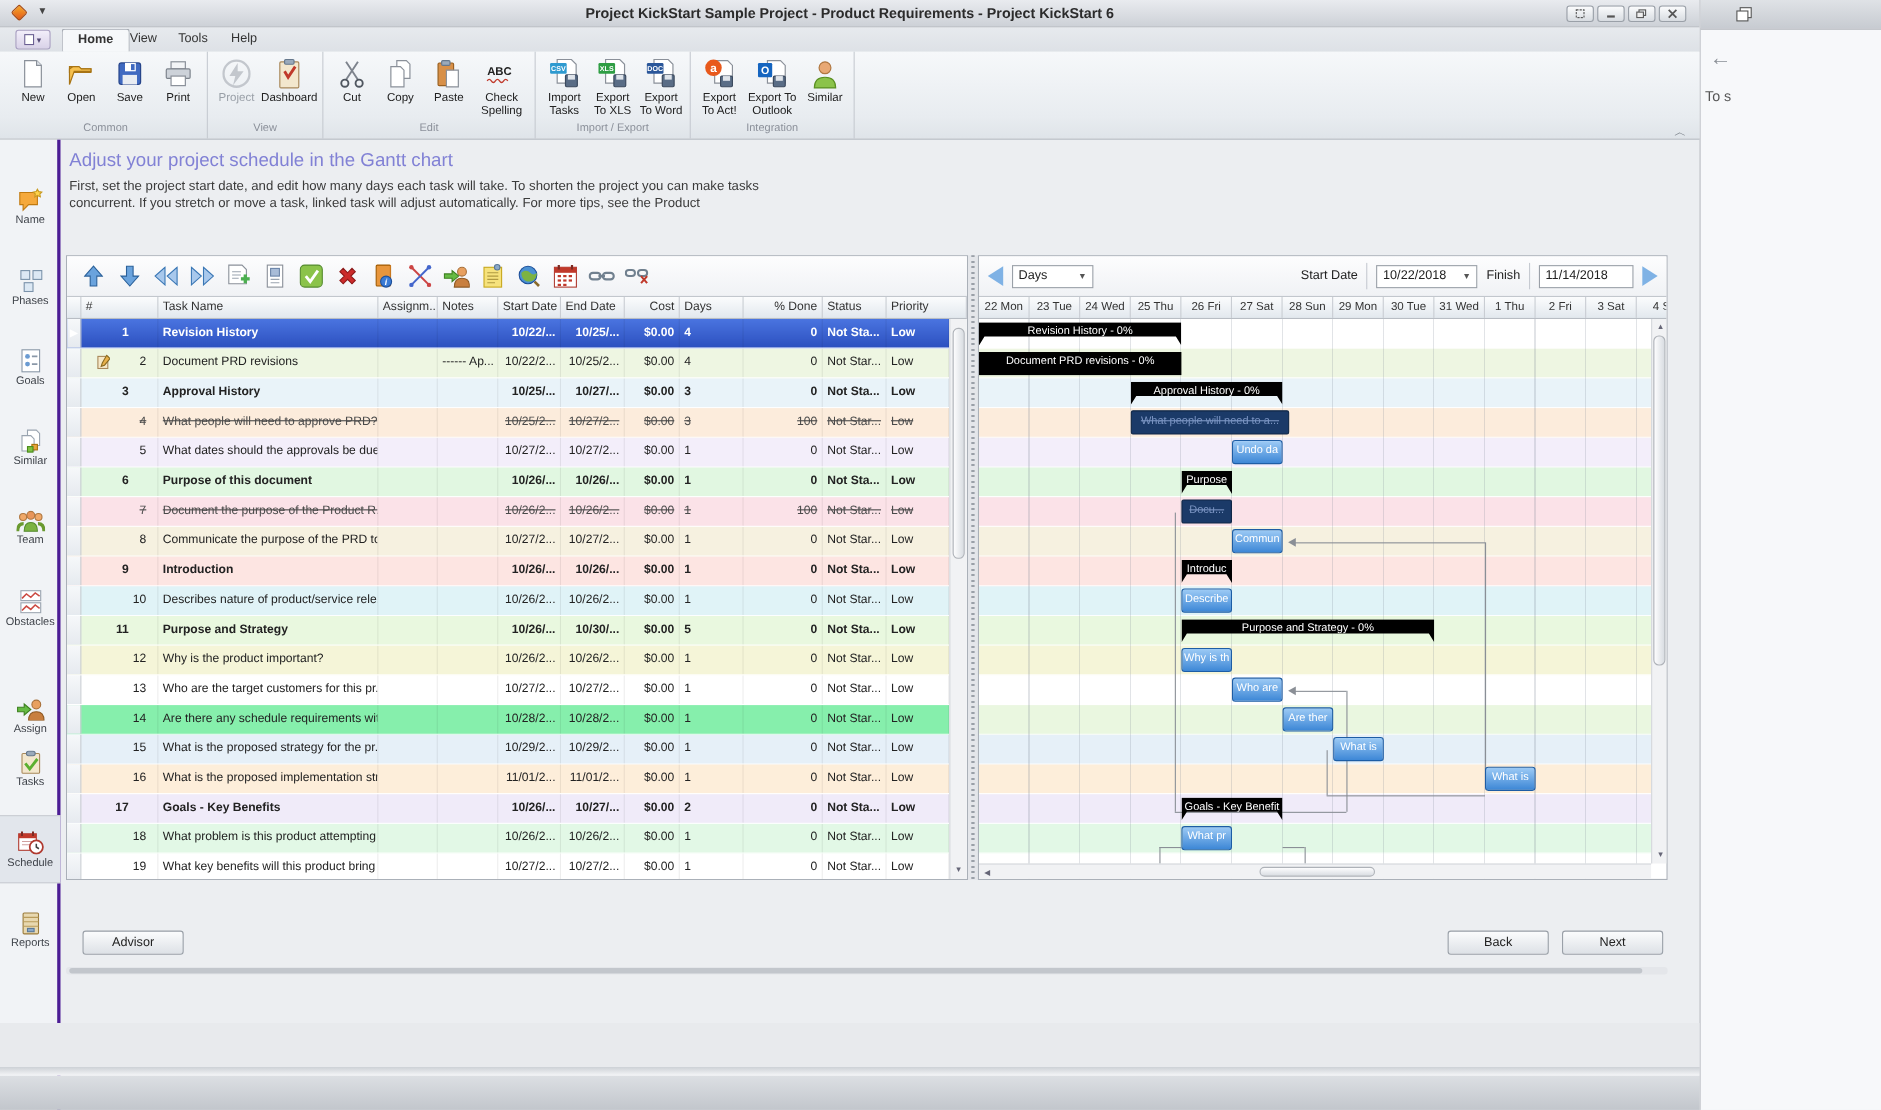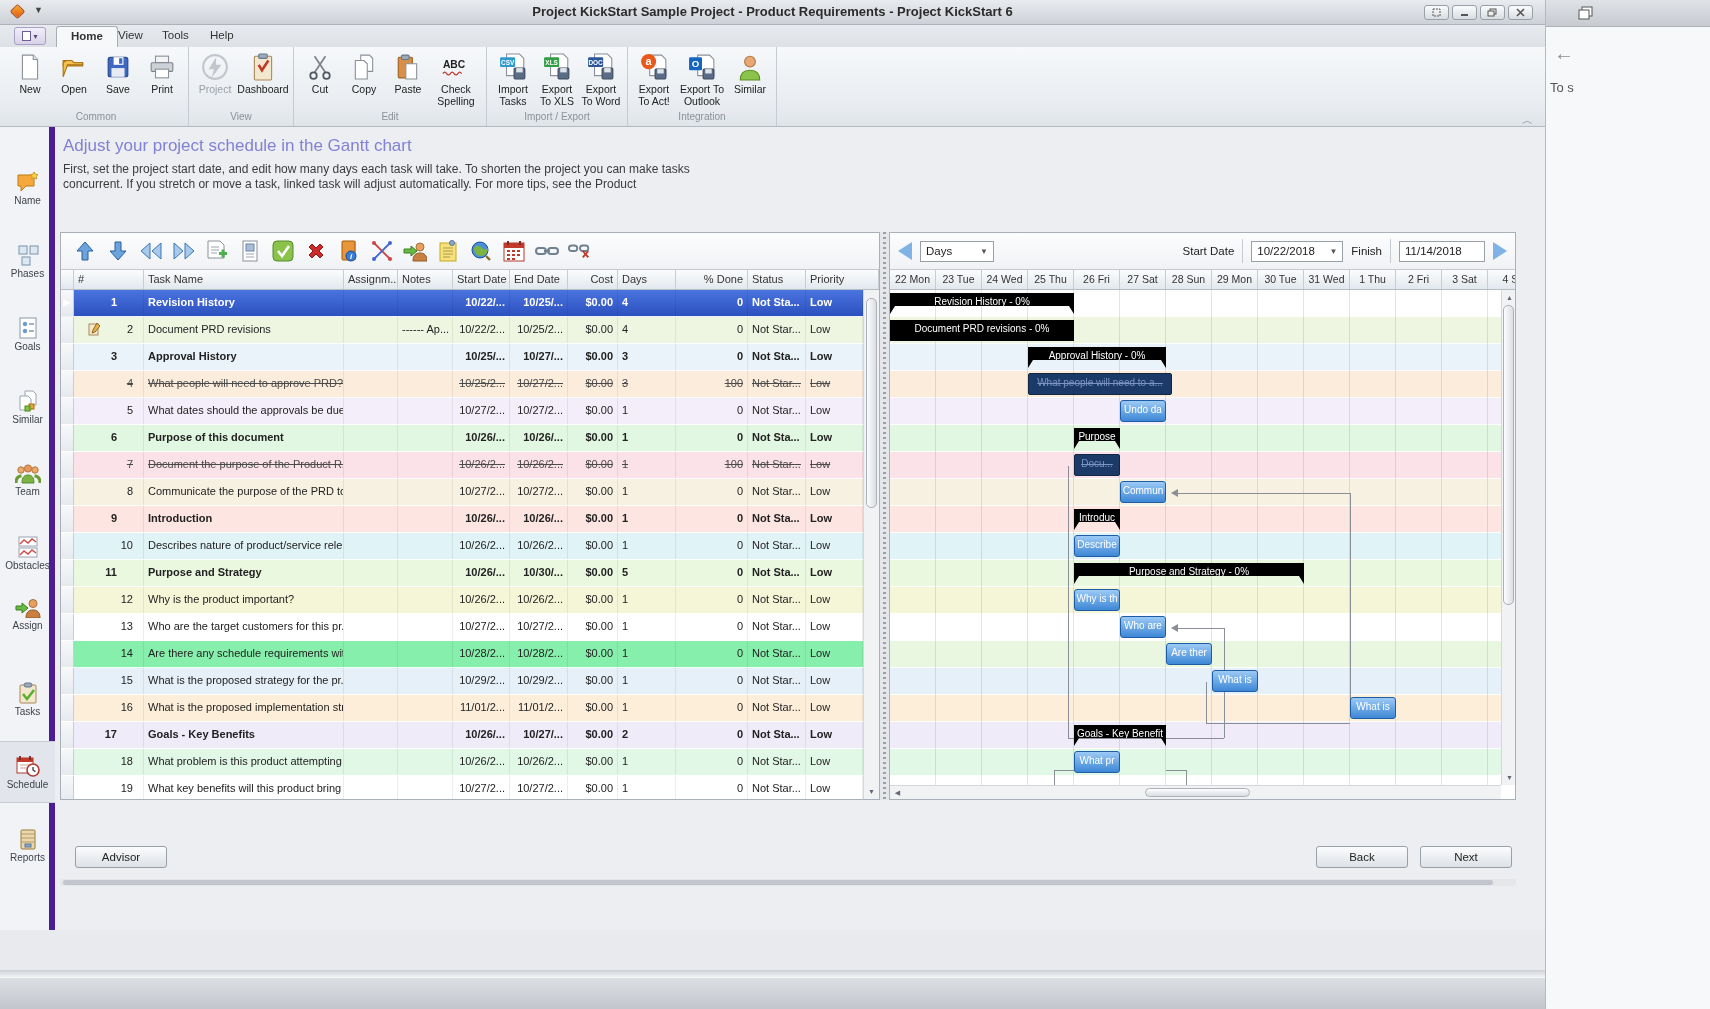--- a/index.html
+++ b/index.html
@@ -39,21 +39,21 @@
   .rbtns{flex:1;display:flex;align-items:flex-start;}
   .rbtn{width:44px;padding-top:2px;display:flex;flex-direction:column;align-items:center;gap:1px;
     font-size:10.5px;color:#222;text-align:center;line-height:1.12;}
   .rbtn.wide{width:52px;}
   .rbtn .ric{width:30px;height:32px;display:flex;align-items:center;justify-content:center;}
   .rbtn.disabled{color:#9aa0a8;}
   .glabel{height:15px;font-size:10px;color:#8b909a;text-align:center;}
   #ribbon-collapse{position:absolute;left:1522px;top:113px;font-size:11px;color:#7a8088;}
 
   
-  #sidebar{position:absolute;left:0;top:127px;width:55px;height:882px;background:#f1f3f6;border-right:6px solid #4c1d95;}
+  #sidebar{position:absolute;left:0;top:127px;width:55px;height:882px;background:#f1f3f6;border-right:3px solid #4c1d95;}
   .snav{position:absolute;left:0;width:55px;height:62px;display:flex;flex-direction:column;align-items:center;justify-content:center;gap:2px;}
   .snav .slabel{font-size:10px;color:#3f434a;}
   .snav.active{background:#e2e6ec;border-top:1px solid #c9cdd3;border-bottom:1px solid #c9cdd3;}
 
   
   #intro-heading{position:absolute;left:63px;top:136px;font-size:17px;color:#8181d5;}
   .intro-line{position:absolute;left:63px;font-size:12px;color:#3b3b3b;}
 
   
   #tablepanel{position:absolute;left:60px;top:232px;width:820px;height:568px;background:#fff;border:1px solid #aab0b8;}
@@ -428,21 +428,21 @@
       <span>
         <svg width="22" height="22" viewBox="0 0 22 22">
           <rect x="2" y="1" width="18" height="9" fill="#fff" stroke="#9aa4b0"></rect>
           <rect x="2" y="12" width="18" height="9" fill="#fff" stroke="#9aa4b0"></rect>
           <path d="M3 8l4-4 4 3 4-4 4 3" fill="none" stroke="#cc4a42" stroke-width="1.4"></path>
           <path d="M3 19l4-4 4 3 4-4 4 3" fill="none" stroke="#cc4a42" stroke-width="1.4"></path>
         </svg>
       </span>
       <span class="slabel">Obstacles</span>
     </div>
-    <div class="snav" style="top: 456px;">
+    <div class="snav" style="top: 493px;">
       <span>
         <svg width="26" height="20" viewBox="0 0 26 20">
           <path d="M1 8h6V5l6 5-6 5v-3H1z" fill="#66bb44" stroke="#3e8020"></path>
           <circle cx="18" cy="5.5" r="4" fill="#e8a060" stroke="#a8703a"></circle>
           <path d="M11 20c0-6 3-8 7-8s7 2 7 8z" fill="#c87f3f" stroke="#8f5a24"></path>
         </svg>
       </span>
       <span class="slabel">Assign</span>
     </div>
     <div class="snav" style="top: 541px;">

